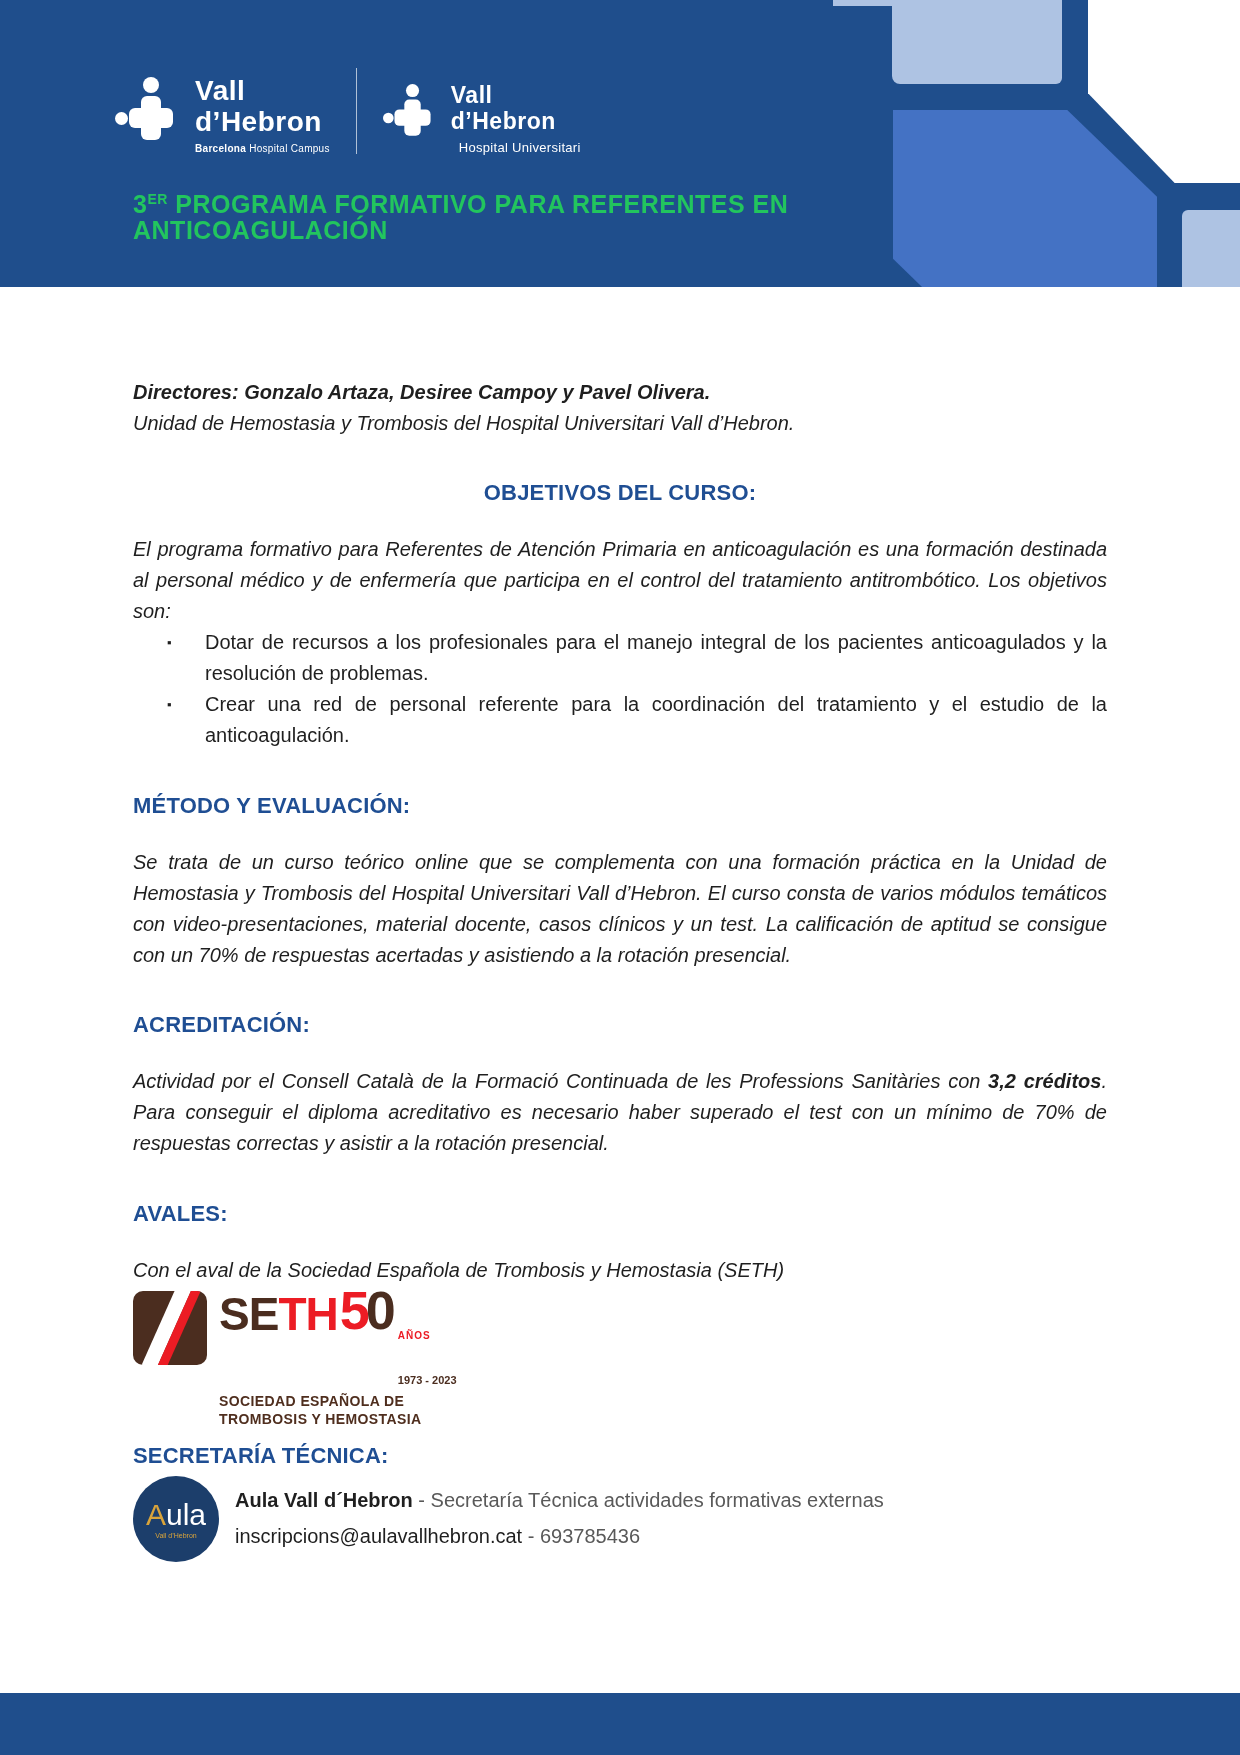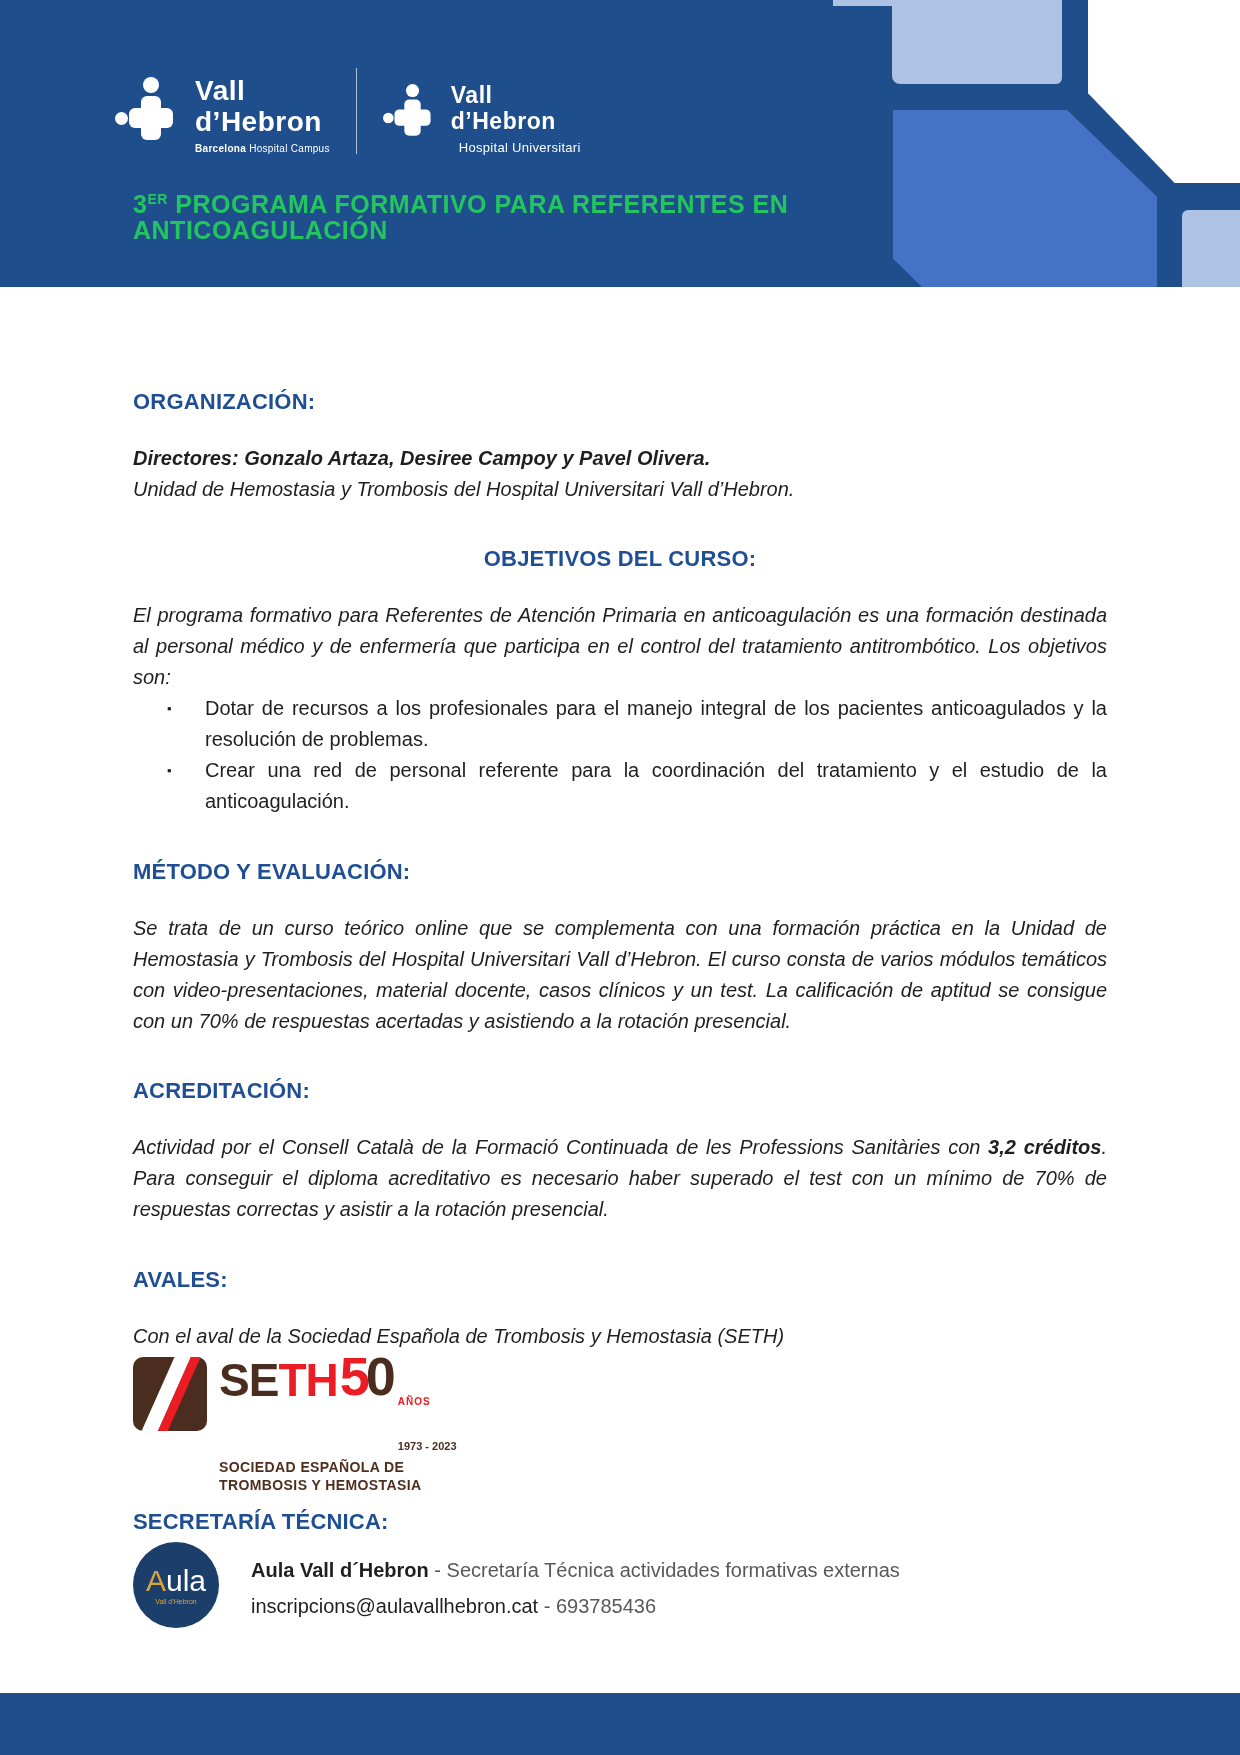--- a/index.html
+++ b/index.html
@@ -78,21 +78,21 @@
   .seth-se { font-weight:bold; font-size:46px; color:#4B2D1F; letter-spacing:-1px; }
   .seth-th { font-weight:bold; font-size:46px; color:#EC1C24; letter-spacing:-1px; }
   .seth-5  { font-weight:bold; font-size:54px; color:#EC1C24; margin-left:2px; margin-top:-8px; }
   .seth-0  { font-weight:bold; font-size:54px; color:#4B2D1F; margin-left:-4px; margin-top:-8px; }
   .seth-right { display:flex; flex-direction:column; margin-left:2px; }
   .seth-anos  { font-size:10px; color:#EC1C24; font-weight:bold; letter-spacing:1px;margin-top:40px; }
   .seth-years { font-size:11px; color:#4B2D1F; font-weight:bold; margin-top:34px; white-space:nowrap; }
   .seth-name { margin-top:6px; font-size:14px; font-weight:bold; color:#4F2E1E; line-height:18px; letter-spacing:0.4px; }
 
   
-  .aula-row { margin-top:6px; display:flex; align-items:center;gap:16px; }
+  .aula-row { margin-top:6px; display:flex; align-items:flex-start; }
   .aula-circle { width:86px; height:86px; border-radius:50%; background:#1C3E6B; flex:0 0 auto;
                  display:flex; flex-direction:column; align-items:center; justify-content:center; }
   .aula-word { font-size:30px; line-height:30px; }
   .aula-word .a   { color:#D9A43B; }
   .aula-word .ula { color:#ffffff; }
   .aula-sub { font-size:7px; color:#D9A43B; margin-top:2px; }
   .aula-text { margin-left:16px; font-size:20px; line-height:36px; margin-top:6px; }
 
   
   .footer { position:absolute; left:0; bottom:0; width:1240px; height:62px; background:#1F4E8C; }
@@ -142,21 +142,20 @@
     </div>
 
     <div class="hero-title">
       <div><span>3</span><sup>ER</sup><span> PROGRAMA FORMATIVO PARA REFERENTES EN</span></div>
       <div>ANTICOAGULACIÓN</div>
     </div>
   </div>
 
   <div class="content">
 
-    <div class="sec-h mt-org">ORGANIZACIÓN:</div>
     <p class="body nj">
       <span class="b">Directores: Gonzalo Artaza, Desiree Campoy y Pavel Olivera.</span><br>
       <span>Unidad de Hemostasia y Trombosis del Hospital Universitari Vall d’Hebron.</span>
     </p>
 
     <div class="sec-h mt-obj">OBJETIVOS DEL CURSO:</div>
     <p class="body">El programa formativo para Referentes de Atención Primaria en anticoagulación es una formación destinada al personal médico y de enfermería que participa en el control del tratamiento antitrombótico. Los objetivos son:</p>
     <ul class="bullets">
       <li>
         <span class="marker">▪</span>

